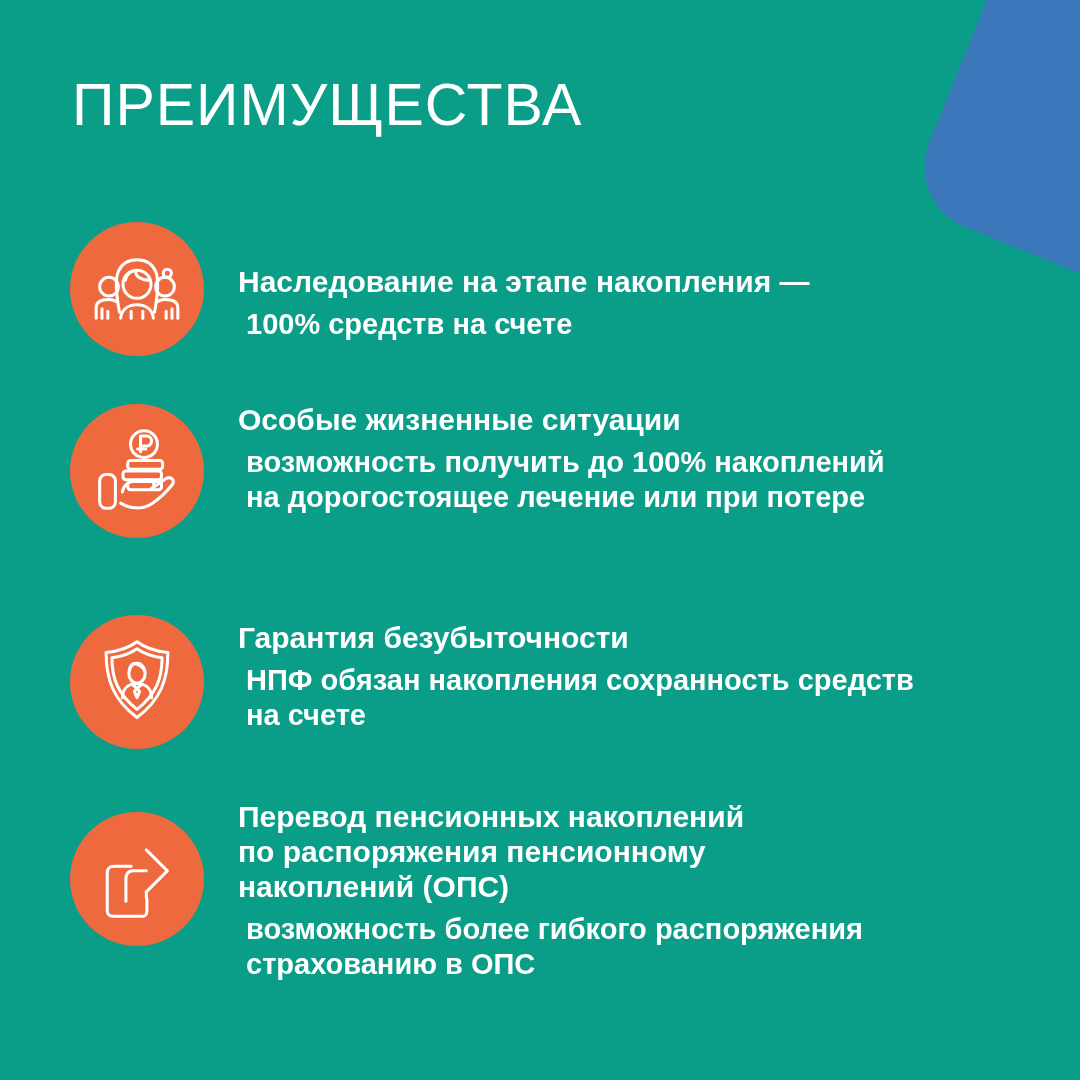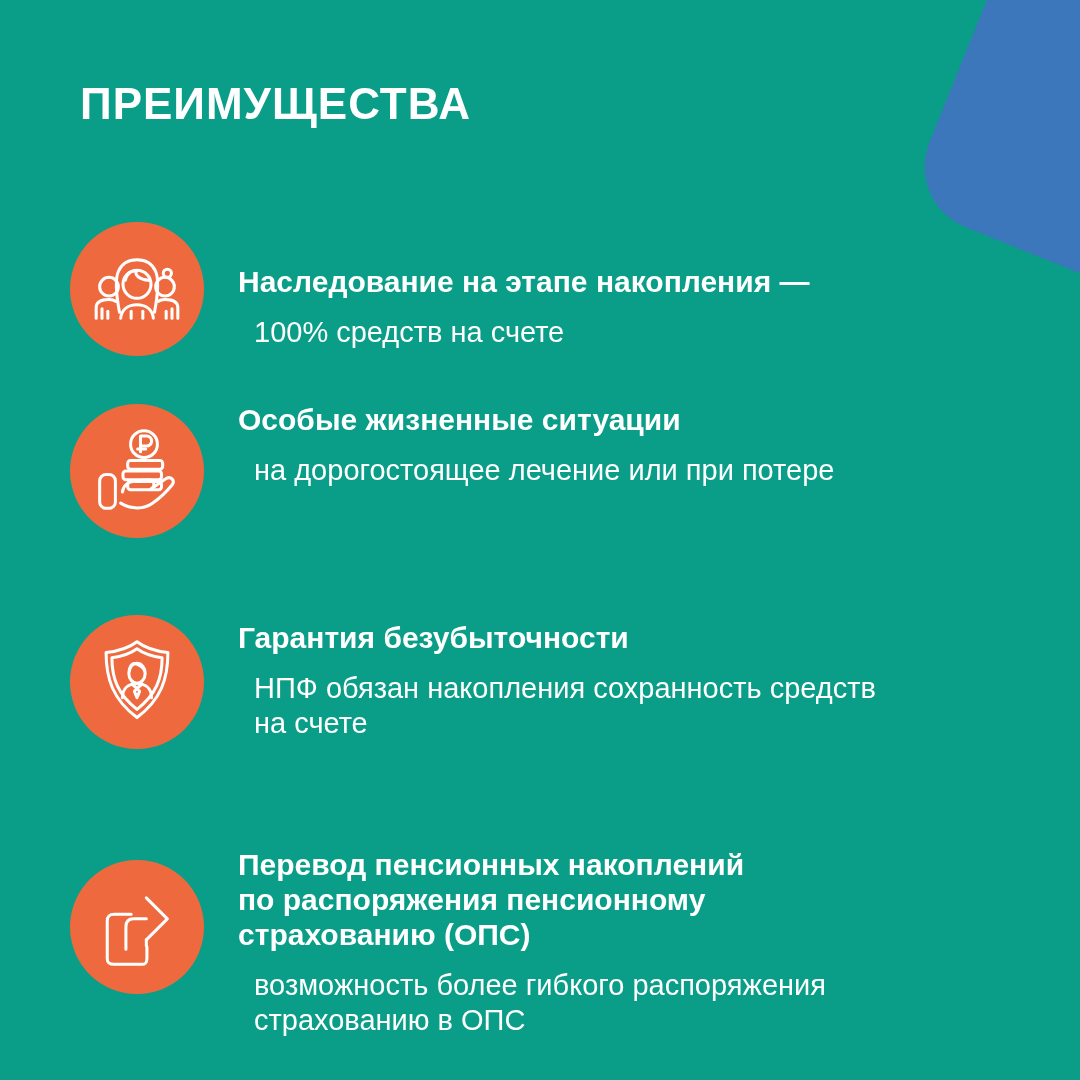--- a/index.html
+++ b/index.html
@@ -13,40 +13,40 @@
     width:1080px;height:1080px;position:relative;overflow:hidden;
     background:var(--background);
     font-family:"Liberation Sans", sans-serif;
     color:var(--text);
   }
   .blue-shape{
     position:absolute;left:1007px;top:-322px;width:800px;height:700px;
     background:var(--accent-blue);border-radius:65px;transform:rotate(22deg);
   }
   .title{
-    position:absolute;left:68px;top:63px;margin:12px;
-    font-size:44px;font-weight:bold;letter-spacing:1px;line-height:1.3;
+    position:absolute;left:68px;top:63px;margin:4px;
+    font-size:59px;font-weight:normal;letter-spacing:1px;line-height:1.3;
     color:var(--text);white-space:nowrap;
   }
   .row{position:absolute;left:70px;width:950px;height:134px;}
   .badge{
     position:absolute;left:0;top:0;width:134px;height:134px;border-radius:50%;
     background:var(--accent-orange);
     display:flex;align-items:center;justify-content:center;
   }
   .badge svg{width:112px;height:112px;stroke:#fff;fill:none;
     stroke-width:2.6;stroke-linecap:round;stroke-linejoin:round;}
   .copy{position:absolute;left:168px;top:0;}
   .heading{margin:0 0 5px 0;font-size:30px;font-weight:bold;line-height:35px;}
-  .body{margin:16px;font-size:29px;font-weight:normal;line-height:35px;}
+  .body{margin:8px;font-size:29px;font-weight:bold;line-height:35px;}
   .ln{display:block;white-space:nowrap;}
   .row1{top:222px;} .row1 .copy{top:42px;}
   .row2{top:404px;} .row2 .copy{top:-2px;}
   .row3{top:615px;} .row3 .copy{top:5px;}
-  .row4{top:860px;} .row4 .copy{top:-13px;}
+  .row4{top:812px;} .row4 .copy{top:-13px;}
 </style>
 </head>
 <body>
 
 <div class="blue-shape"></div>
 
 <h1 class="title">ПРЕИМУЩЕСТВА</h1>
 
 <section class="row row1">
   <div class="badge">
@@ -90,20 +90,21 @@
       <rect x="16" y="51" width="13.5" height="29" rx="5.5"></rect>
       <path d="M34 75.5 C44 81.5 54 80.5 61 75.8 C68 71 74 65 78 60 C81 56 77 51.5 72 55 L60 63.5"></path>
       <path d="M60 63.5 C64 61 63 55 57.5 55.5 L46 56.5 C40 57 36 61 35.5 66"></path>
     </svg>
   </div>
   <div class="copy">
     <h2 class="heading">
       <span class="ln">Особые жизненные ситуации</span>
     </h2>
     <p class="body">
+      <span class="ln">возможность получить до 100% накоплений</span>
       <span class="ln">на дорогостоящее лечение или при потере</span>
     </p>
   </div>
 </section>
 
 <section class="row row3">
   <div class="badge">
     <svg viewBox="0 0 96 96">
       <path d="M48 13.5 C54.5 18.5 63.5 21.5 74.5 22.8 C74.5 45.5 68.5 63 48 78.5 C27.5 63 21.5 45.5 21.5 22.8 C32.5 21.5 41.5 18.5 48 13.5 Z"></path>
       <path d="M48 19.5 C53.5 23.5 60.5 26 69.5 27.2 C69.5 45 64.5 58.5 48 71.5 C31.5 58.5 26.5 45 26.5 27.2 C35.5 26 42.5 23.5 48 19.5 Z"></path>
@@ -131,20 +132,20 @@
       <path d="M43 37 H28.5 C24 37 22.5 39 22.5 43 V75 C22.5 78.5 24 80 28.5 80 H52 C55.5 80 56.5 78.5 56.5 75 V65"></path>
       <path d="M56 41 H45 C40.5 41 38.5 43.5 38.5 48 V67"></path>
       <path d="M56 23 L74 41 L56 59"></path>
       <path d="M56 59 V64"></path>
     </svg>
   </div>
   <div class="copy">
     <h2 class="heading">
       <span class="ln">Перевод пенсионных накоплений</span>
       <span class="ln">по распоряжения пенсионному</span>
-      <span class="ln">страхованию (ОПС)</span>
+      <span class="ln">накоплений (ОПС)</span>
     </h2>
     <p class="body">
       <span class="ln">возможность более гибкого распоряжения</span>
       <span class="ln">страхованию в ОПС</span>
     </p>
   </div>
 </section>
 
 </body></html>

